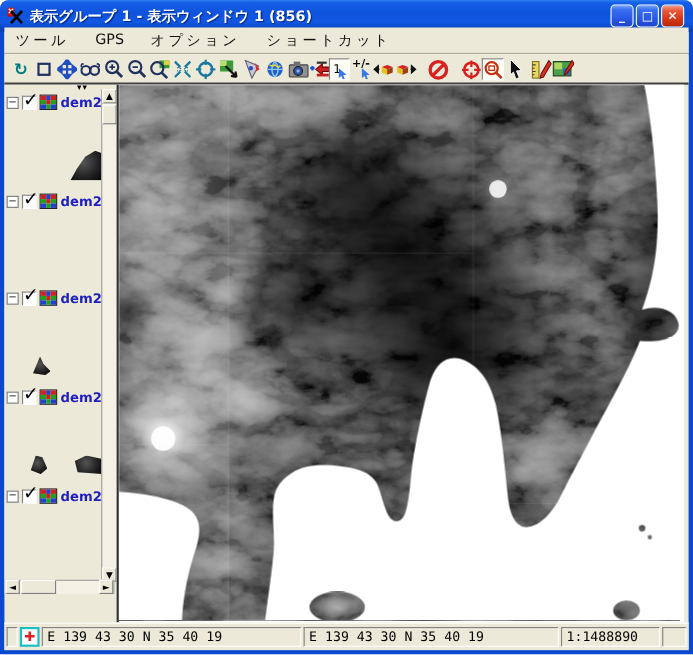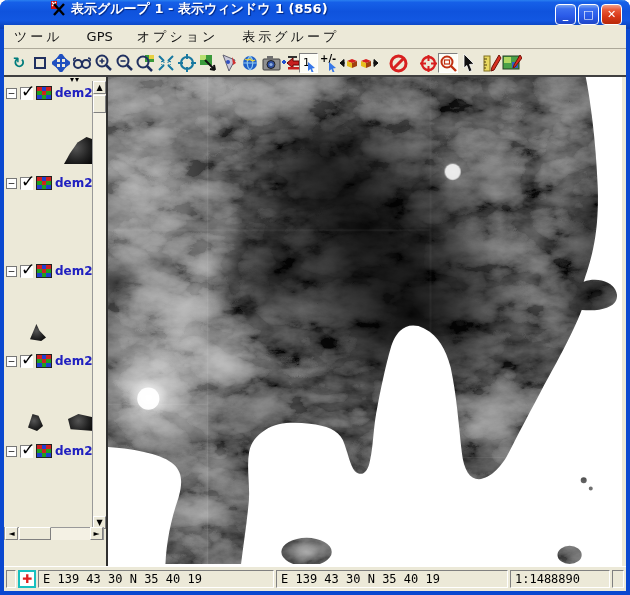--- a/index.html
+++ b/index.html
@@ -7,21 +7,21 @@
   #win {
     position:absolute; left:0; top:0; width:630px; height:595px;
     background:#ece9d8;
     border-left:4px solid #0a48d0; border-right:4px solid #0a48d0; border-bottom:4px solid #0a48d0;
     border-radius:8px 8px 0 0;
   }
   
   #titlebar {
     position:absolute; left:-4px; top:0; width:630px; height:29px;
     background:linear-gradient(180deg,#2a80f0 0%,#1660e8 8%,#0f53dd 40%,#1257e2 70%,#0a3fb8 96%);
-    border-radius:8px 8px 0 0; color:#fff; display:flex; padding-left:44px;
+    border-radius:8px 8px 0 0; color:#fff; display:flex; align-items:center;
   }
   #title-icon { width:17px; height:17px; margin:0 4px 0 6px; position:relative; flex:0 0 auto; }
   #title-text { font-size:13px; font-weight:bold; text-shadow:1px 1px 1px #00247e; white-space:nowrap; }
   #win-controls { position:absolute; right:8px; top:4px; display:flex; gap:2px; }
   .wbtn {
     width:21px; height:21px; border-radius:4px; border:1px solid #fff;
     background:linear-gradient(180deg,#7ba4f0 0%,#3b6ff0 20%,#2a5ae8 60%,#1e46c8 100%);
     color:#fff; font-size:11px; font-weight:bold; line-height:19px; text-align:center;
   }
   .wbtn.close { background:linear-gradient(180deg,#f0a08a 0%,#e85a3a 25%,#d83818 60%,#b82808 100%); }
@@ -106,21 +106,21 @@
       <div class="wbtn">_</div>
       <div class="wbtn">□</div>
       <div class="wbtn close">✕</div>
     </div>
   </div>
 
   <div id="menubar">
     <span class="menu-item">ツール</span>
     <span class="menu-item" style="letter-spacing:0">GPS</span>
     <span class="menu-item">オプション</span>
-    <span class="menu-item">表示グループ</span>
+    <span class="menu-item">ショートカット</span>
   </div>
 
   <div id="toolbar">
     <div class="tbtn" style="left:5px">
         <span class="glyph" style="color:#007c7c;font-weight:bold">↻</span>
       </div>
     <div class="tbtn" style="left:26px">
         <span style="width:12px;height:12px;border:2px solid #203060;display:block"></span>
       </div>
     <div class="tbtn" style="left:47px">
@@ -465,17 +465,17 @@
         <rect x="320" y="377" width="190" height="1" fill="#ffffff" opacity="0.08"></rect>
       </g>
     </svg>
   </div>
 
   <div id="statusbar">
     <div class="spanel" style="width:10px"></div>
     <div id="pos-button">✚</div>
     <div class="spanel" style="width:236px">E 139 43 30  N 35 40 19</div>
     <div class="spanel" style="width:232px">E 139 43 30  N 35 40 19</div>
-    <div class="spanel" style="width:100px">1:1488890</div>
+    <div class="spanel" style="width:90px">1:1488890</div>
     <div class="spanel" style="flex:1"></div>
   </div>
 
 </div>
 
 </body></html>

